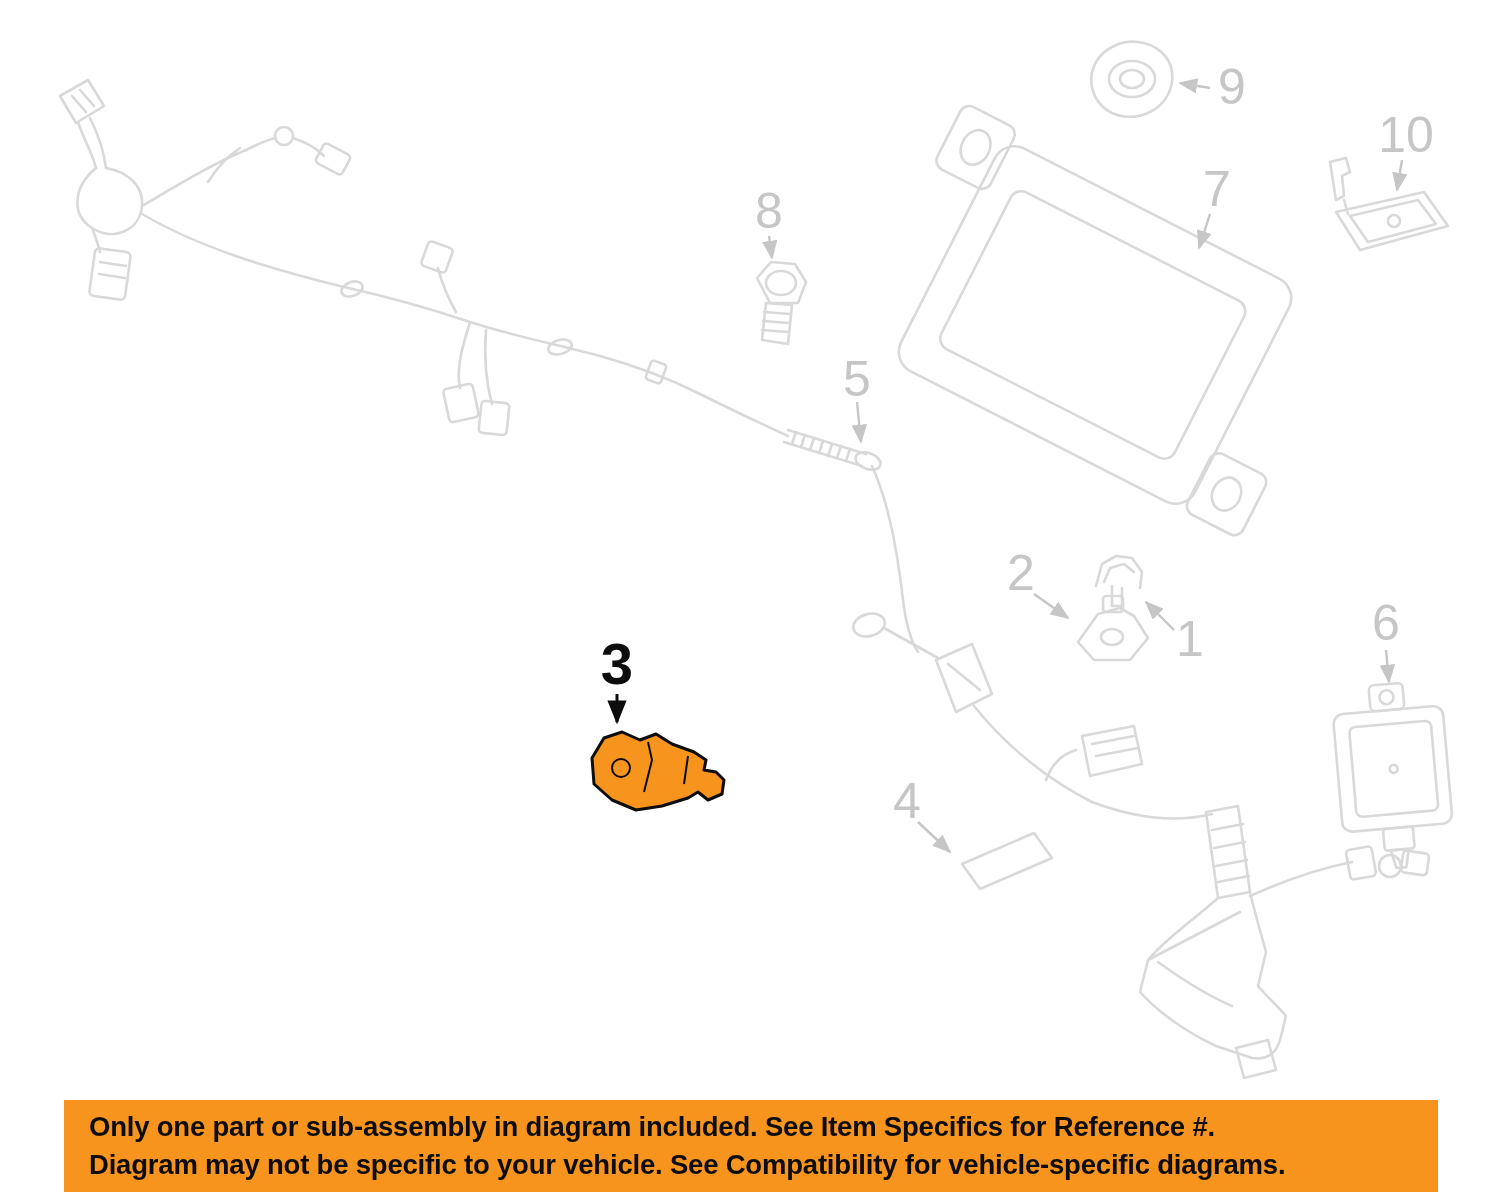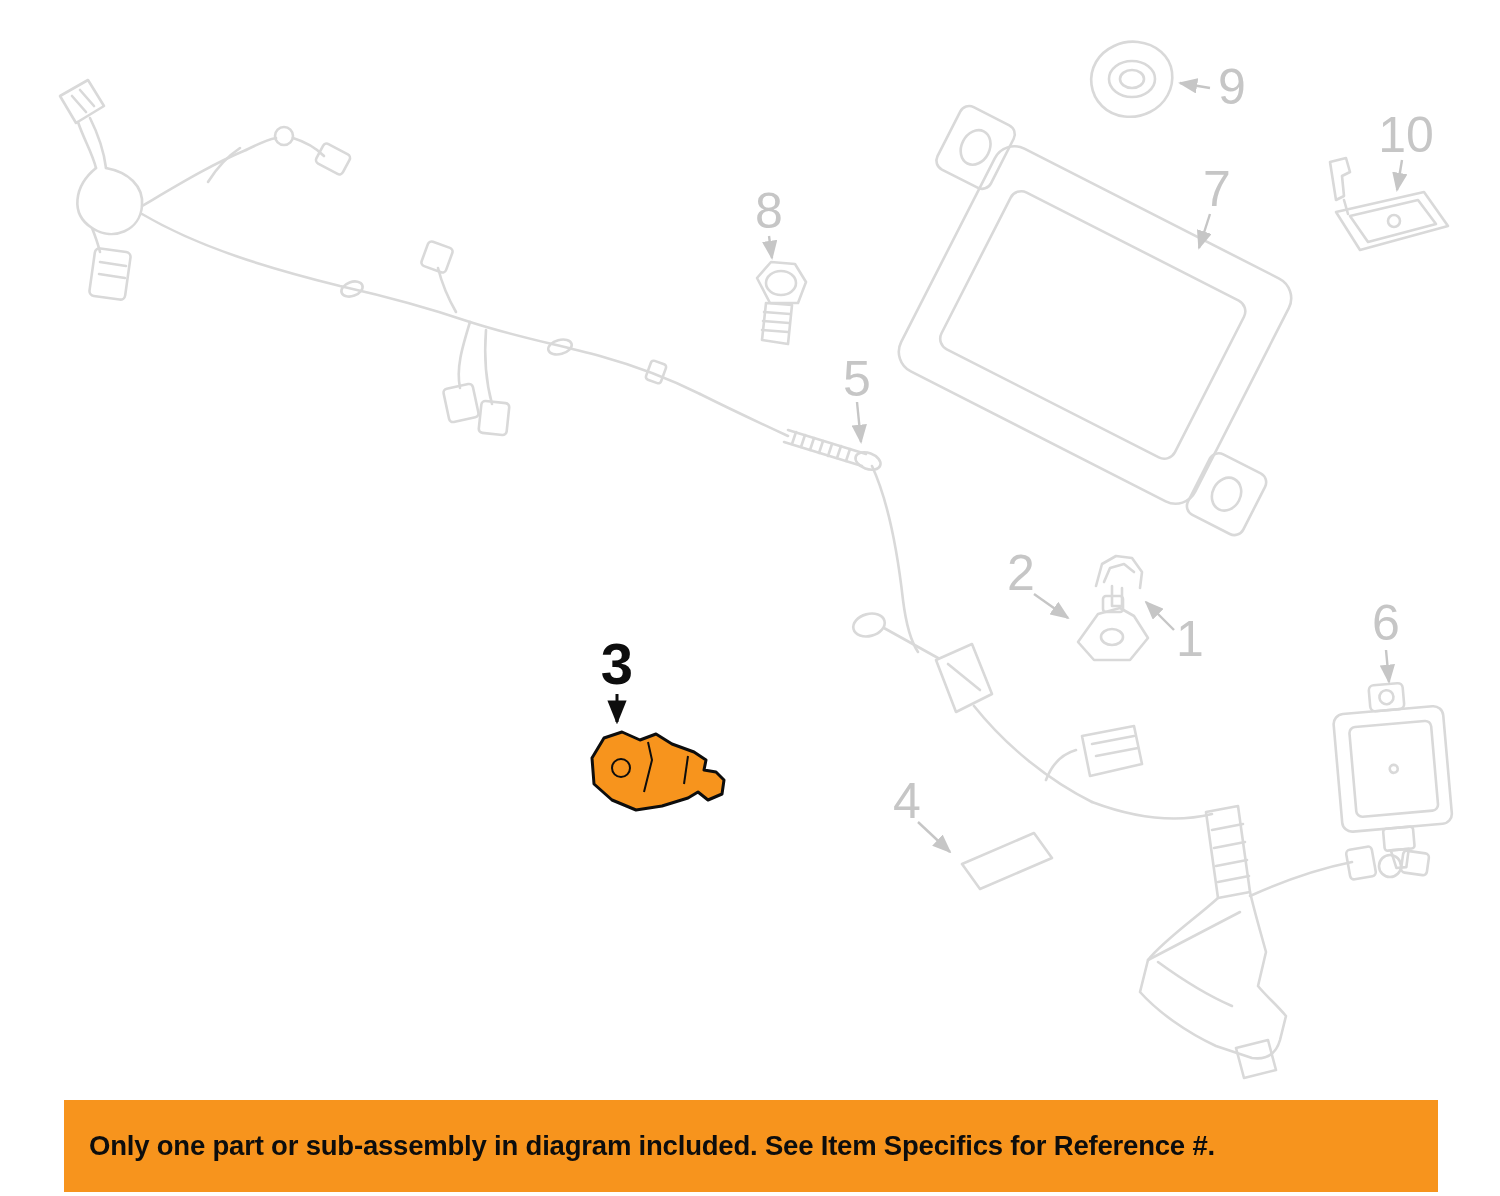--- a/index.html
+++ b/index.html
@@ -229,15 +229,16 @@
       <g>
         <line class="lead" x1="1402" y1="160" x2="1397" y2="190" marker-end="url(#ah-g)"></line>
         <text class="num" x="1406" y="152">10</text>
       </g>
 
     </g>
   </svg>
 
   <div class="banner">
     <div class="banner-line">Only one part or sub-assembly in diagram included. See Item Specifics for Reference #.</div>
+    <div class="banner-line">Diagram may not be specific to your vehicle. See Compatibility for vehicle-specific diagrams.</div>
   </div>
 
 </div>
 
 </body></html>

